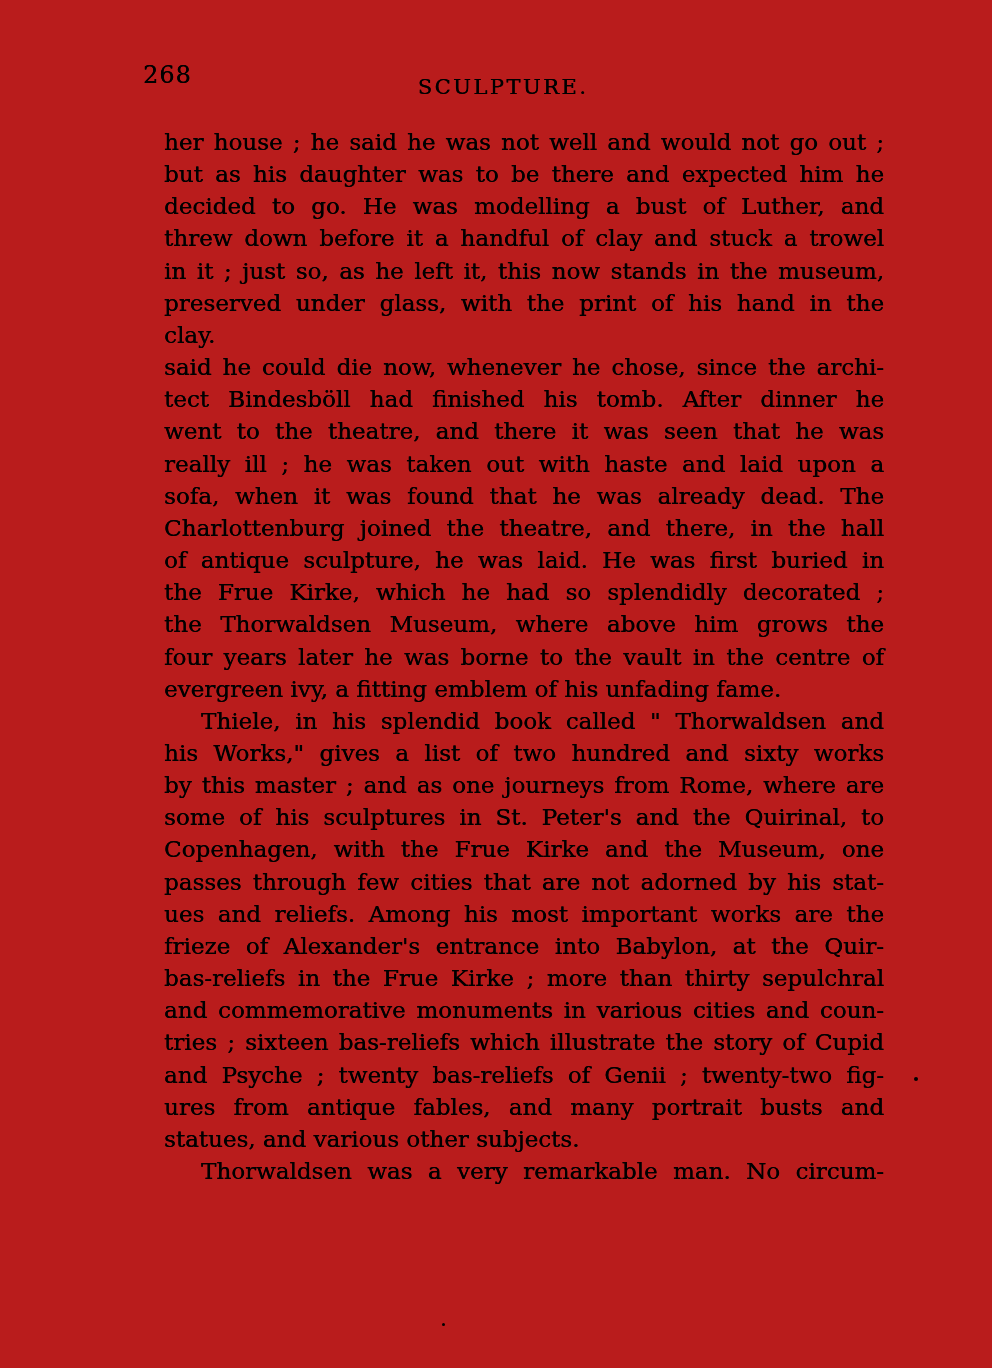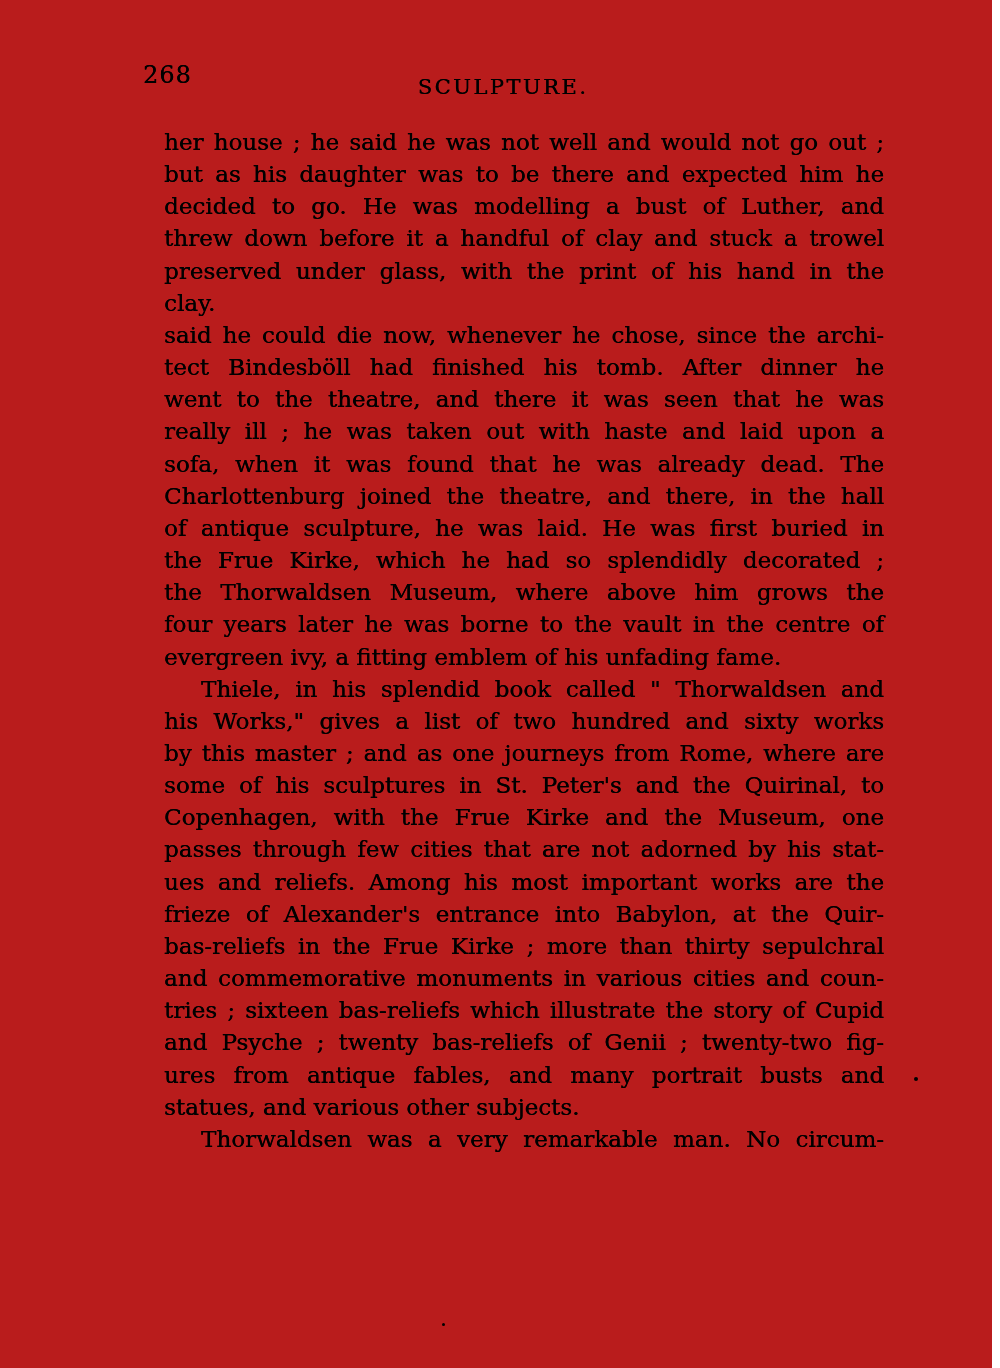--- a/index.html
+++ b/index.html
@@ -76,20 +76,21 @@
     <span class="page-number">268</span>
     <span class="running-title">SCULPTURE.</span>
   </div>
 
   <div class="text-block">
       <div class="paragraph">
         <div class="line">her house ; he said he was not well and would not go out ;</div>
         <div class="line">but as his daughter was to be there and expected him he</div>
         <div class="line">decided to go.  He was modelling a bust of Luther, and</div>
         <div class="line">threw down before it a handful of clay and stuck a trowel</div>
+        <div class="line">in it ; just so, as he left it, this now stands in the museum,</div>
         <div class="line">preserved under glass, with the print of his hand in the</div>
         <div class="line flush">clay.</div>
       </div>
       <div class="paragraph">
         <div class="line">said he could die now, whenever he chose, since the archi-</div>
         <div class="line">tect Bindesböll had finished his tomb.  After dinner he</div>
         <div class="line">went to the theatre, and there it was seen that he was</div>
         <div class="line">really ill ; he was taken out with haste and laid upon a</div>
         <div class="line">sofa, when it was found that he was already dead.  The</div>
         <div class="line">Charlottenburg joined the theatre, and there, in the hall</div>

